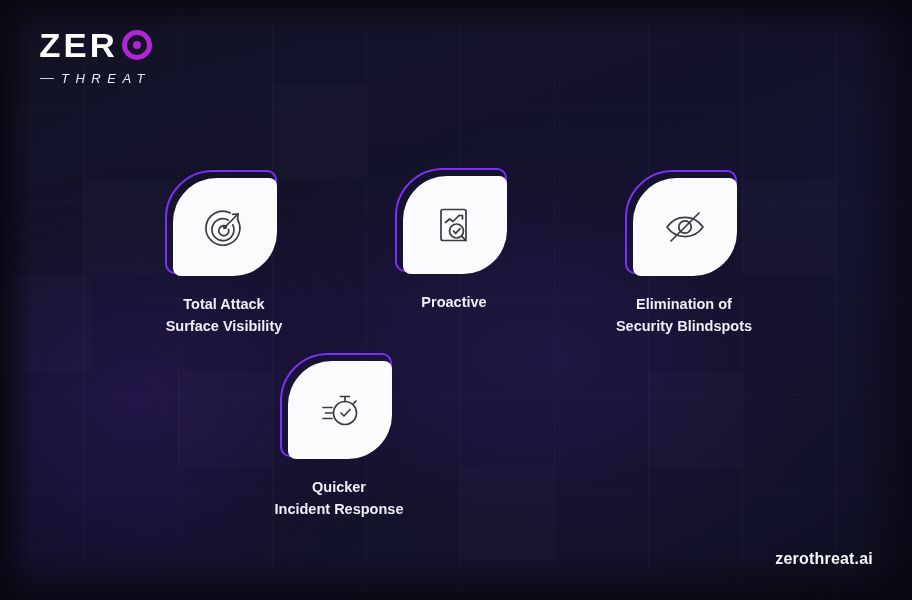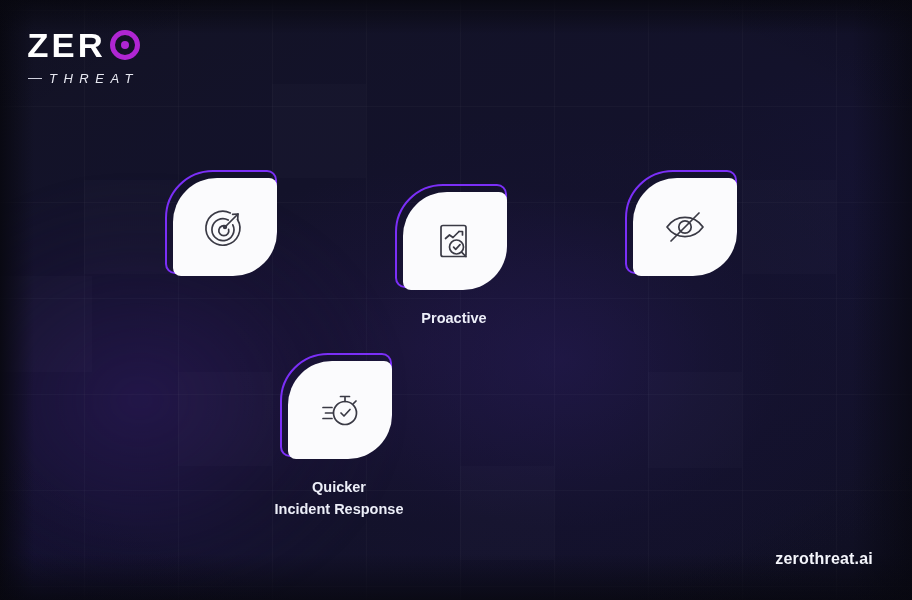--- a/index.html
+++ b/index.html
@@ -51,21 +51,21 @@
   .edge-dark-l { position:absolute; left:0; top:0; width:34px; height:600px;
     background:linear-gradient(to right, rgba(8,8,16,0.9), rgba(8,8,16,0)); }
   .edge-dark-t { position:absolute; left:0; top:0; width:912px; height:34px;
     background:linear-gradient(to bottom, rgba(8,8,16,0.85), rgba(8,8,16,0)); }
   .edge-dark-b { position:absolute; left:0; bottom:0; width:912px; height:46px;
     background:linear-gradient(to top, rgba(8,8,16,0.8), rgba(8,8,16,0)); }
   .edge-dark-r { position:absolute; right:0; top:0; width:60px; height:600px;
     background:linear-gradient(to left, rgba(8,8,16,0.75), rgba(8,8,16,0)); }
 
   
-  #logo { position:absolute; left:28px; top:28px; width:180px; height:62px; }
+  #logo { position:absolute; left:40px; top:28px; width:180px; height:62px; }
   .logo-zero {
     display:flex; align-items:center; height:34px;
   }
   .logo-zero-text {
     font-family:"Liberation Sans", sans-serif;
     font-weight:700;
     font-size:34px;
     letter-spacing:3px;
     color:#ffffff;
     line-height:34px;
@@ -186,23 +186,27 @@
         <svg class="card-icon" viewBox="0 0 56 56" fill="none" stroke="#3a3a45" stroke-width="1.7" stroke-linecap="round" stroke-linejoin="round">
           <path d="M40.5 20.5a17 17 0 1 1-7.2-6.6"></path>
           <path d="M35.8 25.8a11 11 0 1 1-4.6-4.8"></path>
           <path d="M31.6 30.3a5 5 0 1 1-2.4-3"></path>
           <path d="M28 28 L41 15"></path>
           <path d="M41 15 l-0.3 5.4 M41 15 l-5.4 0.3"></path>
           <circle cx="28" cy="28" r="2.2" fill="#3a3a45" stroke="none"></circle>
         </svg>
       </div>
     </div>
-  </div>
-
-  <div class="card-item" style="left:374px; top:184px;">
+    <div class="card-label">
+      <span class="ll">Total Attack</span>
+      <span class="ll">Surface Visibility</span>
+    </div>
+  </div>
+
+  <div class="card-item" style="left:374px; top:168px;">
     <div class="card-shape">
       <div class="card-outline"></div>
       <div class="card-face">
         <svg class="card-icon" viewBox="0 0 56 56" fill="none" stroke="#3a3a45" stroke-width="1.7" stroke-linecap="round" stroke-linejoin="round">
           <path d="M16 12.5h21a2 2 0 0 1 2 2v27a2 2 0 0 1-2 2H16a2 2 0 0 1-2-2v-27a2 2 0 0 1 2-2z"></path>
           <path d="M18.5 25.5 l4-3.5 3.5 2.5 6-6"></path>
           <path d="M32 18.5 h3.5 v3.5"></path>
           <circle cx="29.5" cy="34" r="7"></circle>
           <path d="M26.6 34.1 l2.1 2.2 4.3-4.6"></path>
           <path d="M34.6 39.1 l4.4 4.6"></path>
@@ -217,20 +221,24 @@
   <div class="card-item" style="left:604px; top:170px;">
     <div class="card-shape">
       <div class="card-outline"></div>
       <div class="card-face">
         <svg class="card-icon" viewBox="0 0 56 56" fill="none" stroke="#3a3a45" stroke-width="1.7" stroke-linecap="round" stroke-linejoin="round">
           <path d="M10 28c4.6-6.4 10.8-9.6 18-9.6S41.4 21.6 46 28c-4.6 6.4-10.8 9.6-18 9.6S14.6 34.4 10 28z"></path>
           <circle cx="28" cy="28" r="6.2"></circle>
           <path d="M14 42 L42 14"></path>
         </svg>
       </div>
+    </div>
+    <div class="card-label">
+      <span class="ll">Elimination of</span>
+      <span class="ll">Security Blindspots</span>
     </div>
   </div>
 
   <div class="card-item" style="left:259px; top:353px;">
     <div class="card-shape">
       <div class="card-outline"></div>
       <div class="card-face">
         <svg class="card-icon" viewBox="0 0 56 56" fill="none" stroke="#3a3a45" stroke-width="1.7" stroke-linecap="round" stroke-linejoin="round">
           <circle cx="33" cy="31" r="11.5"></circle>
           <path d="M29 31 l3 3 6-6.5"></path>

